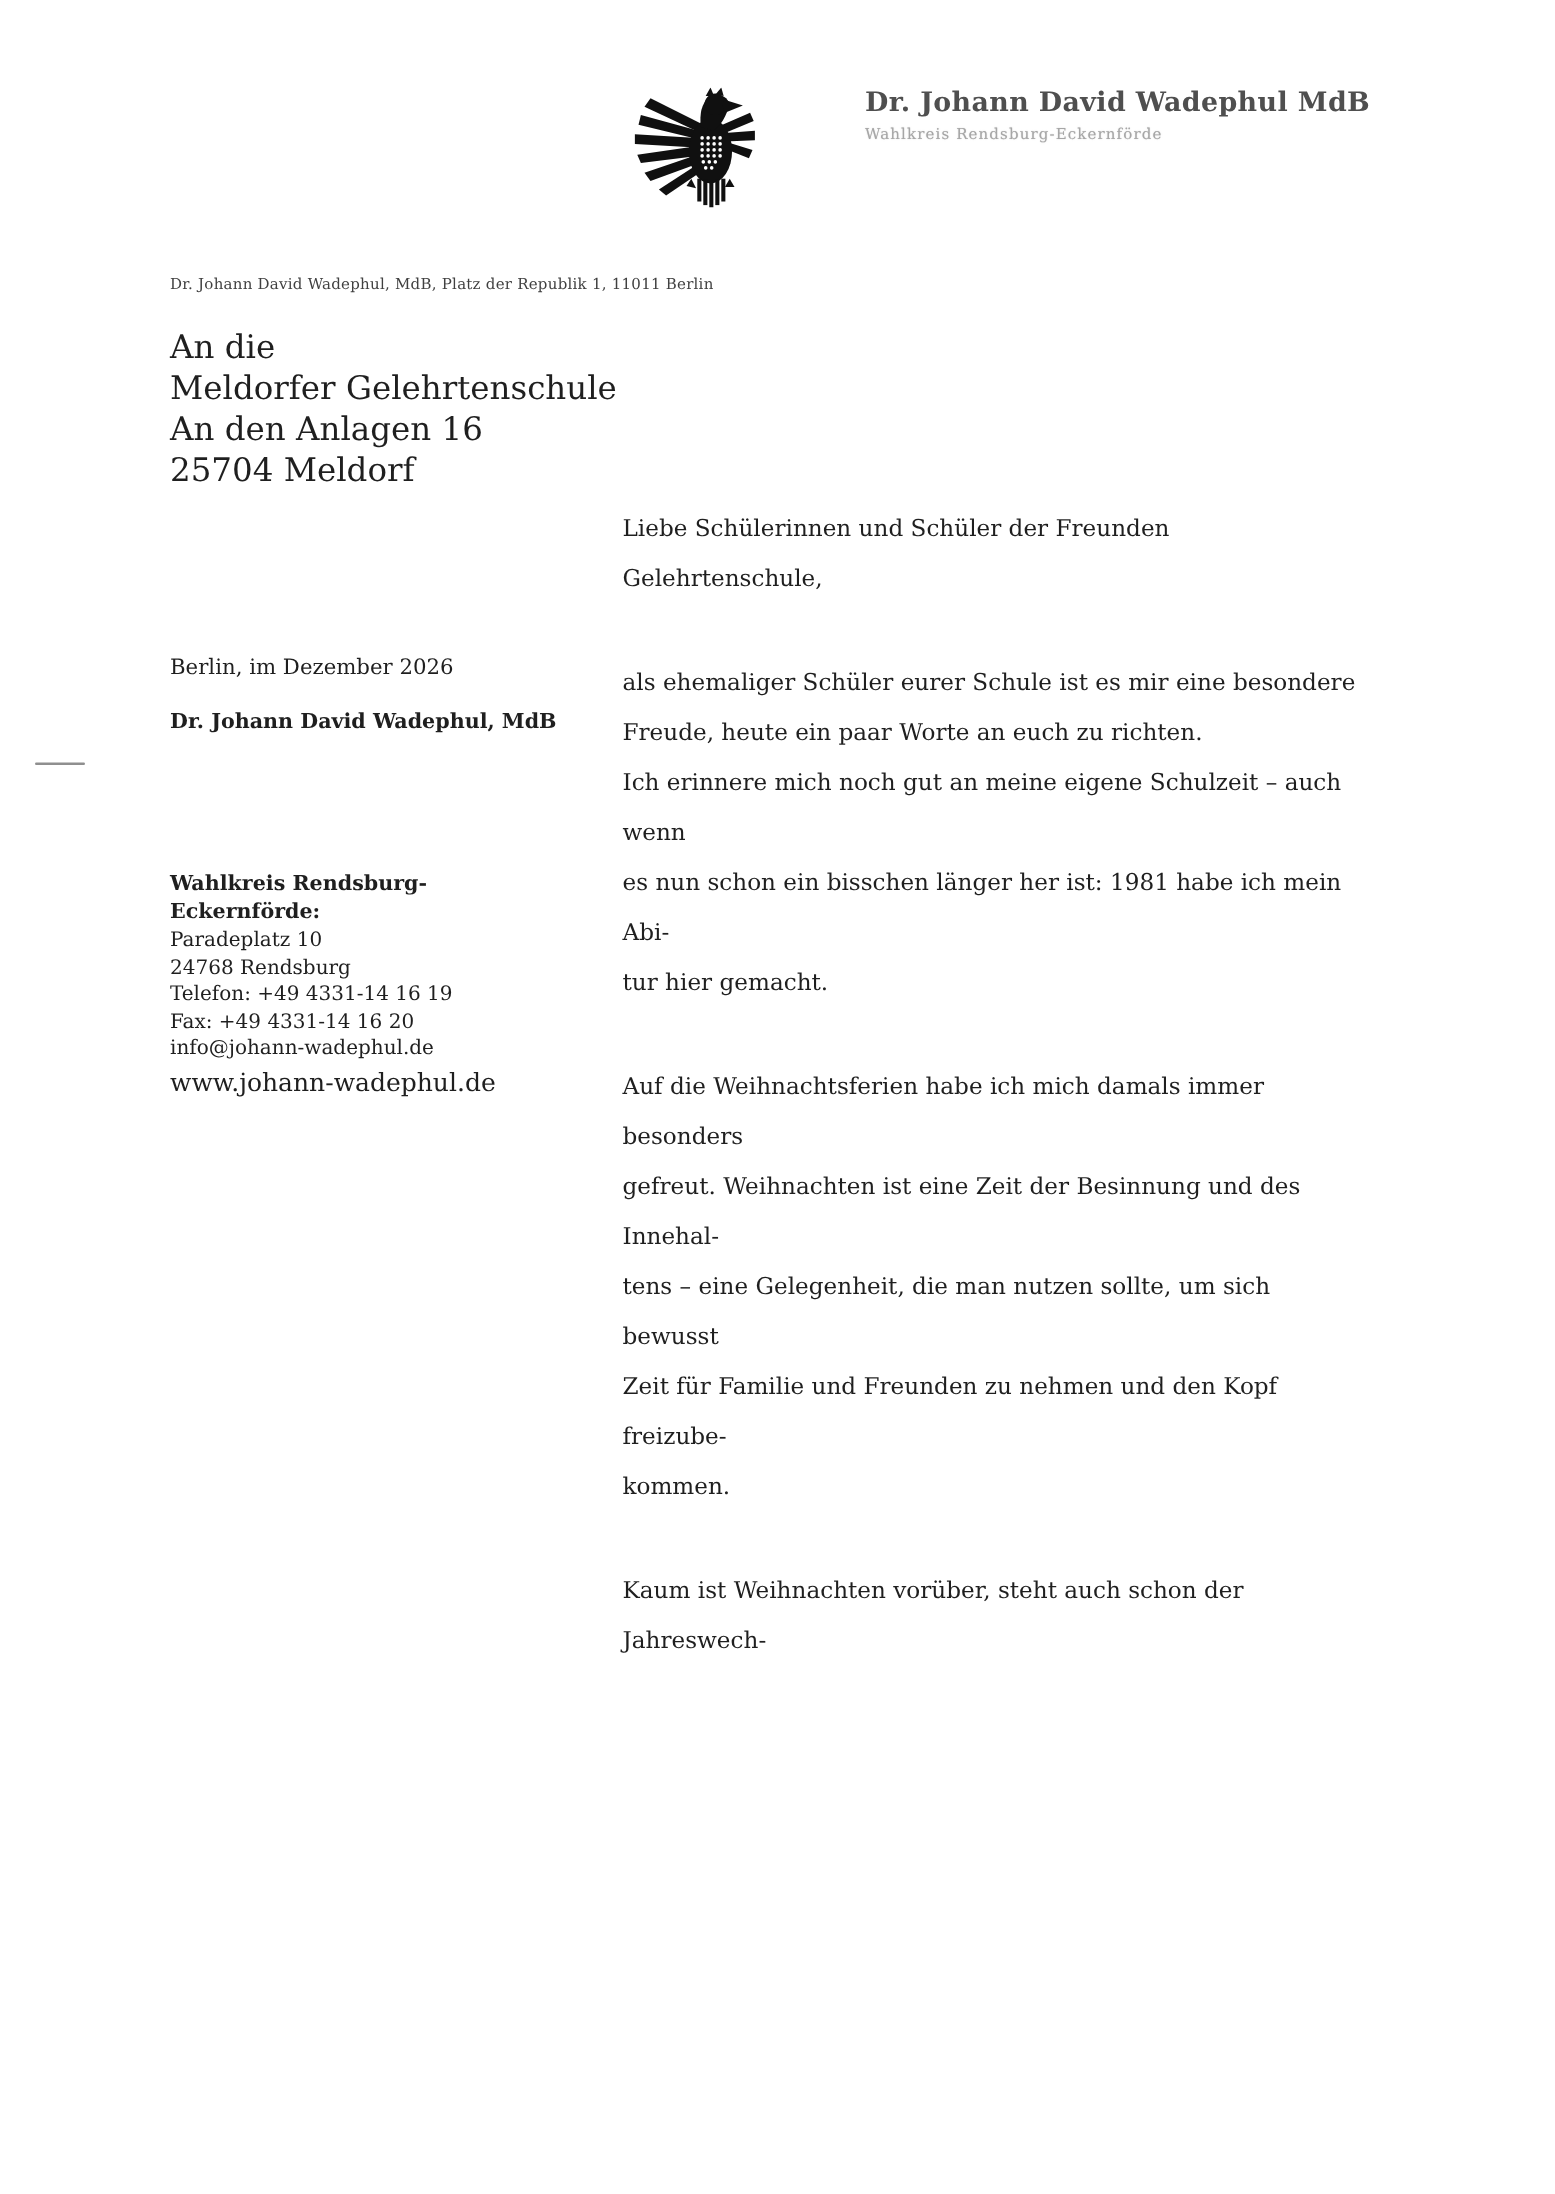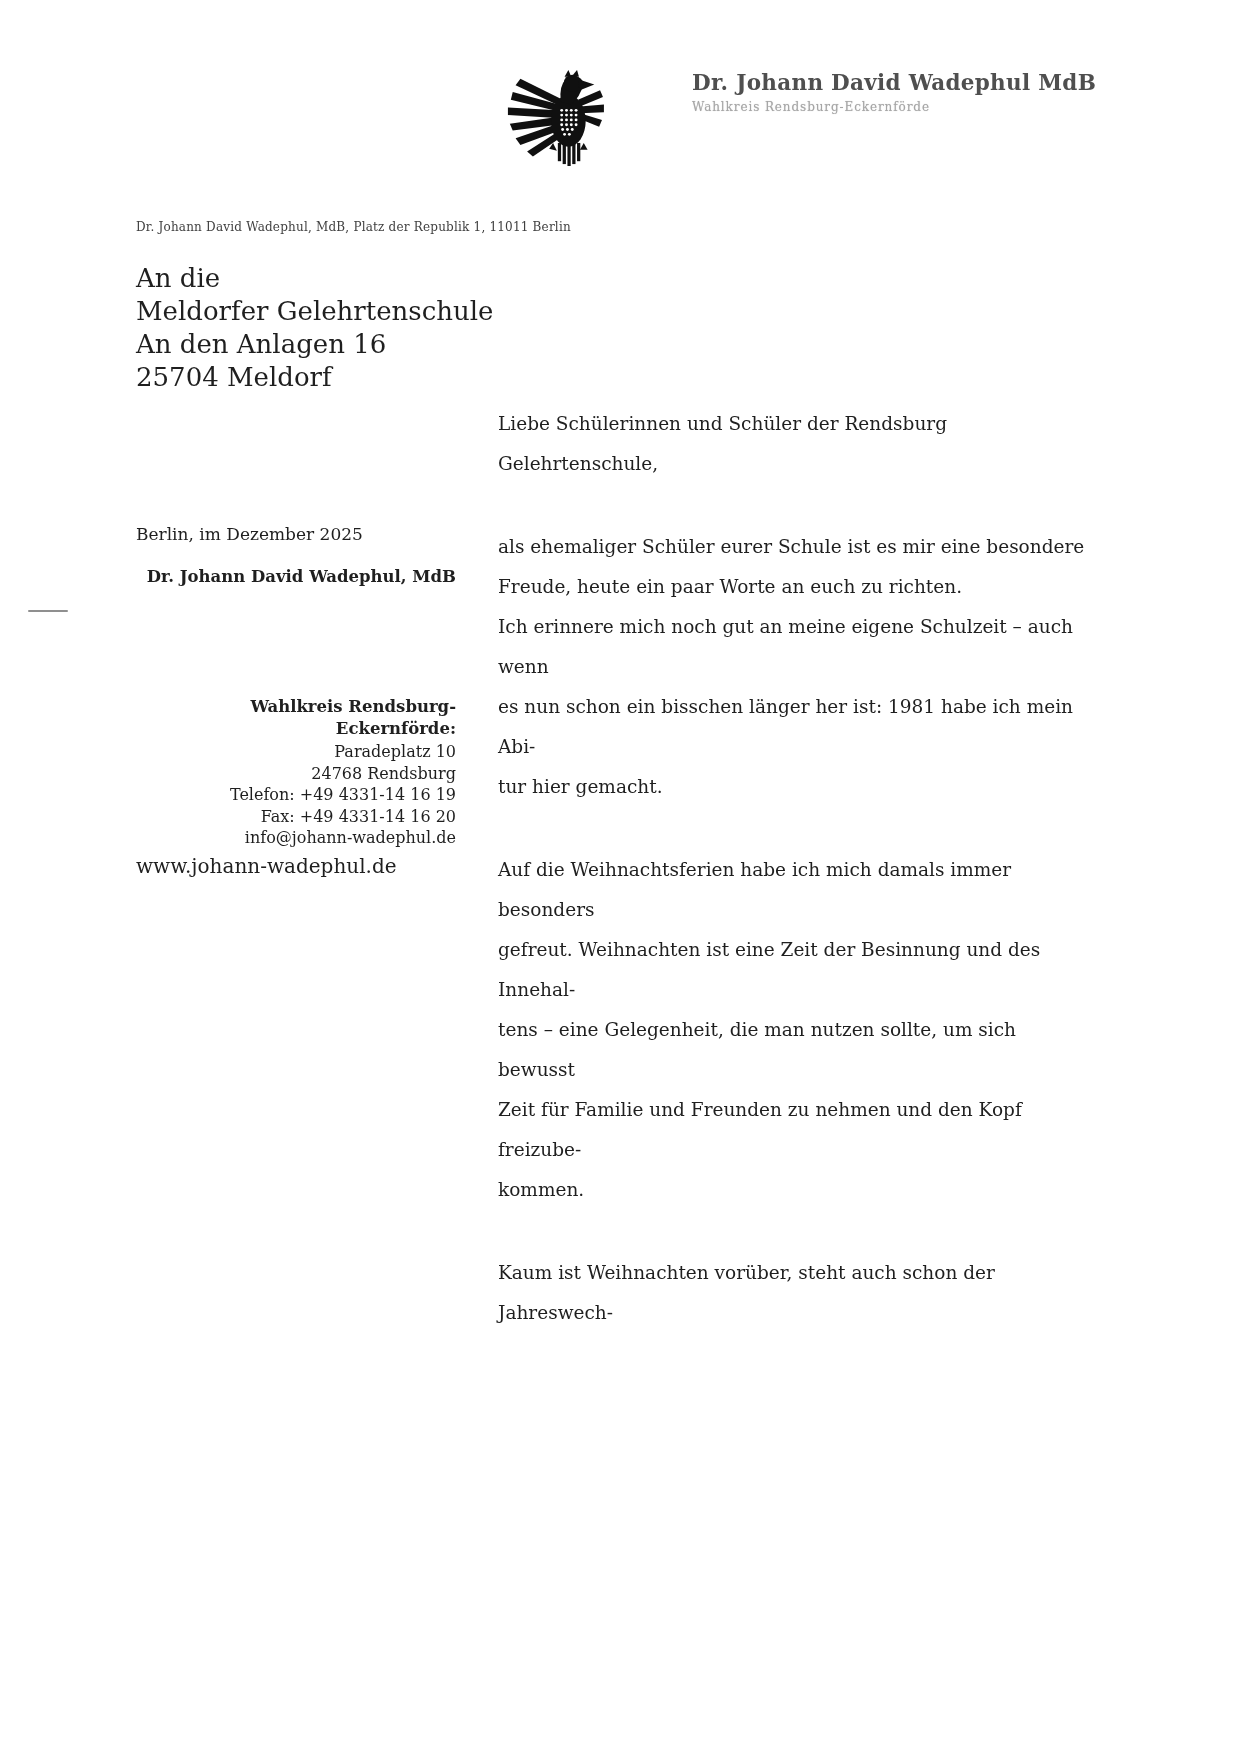--- a/index.html
+++ b/index.html
@@ -41,21 +41,21 @@
 
   .fold-mark{
     left:28px;top:610px;width:40px;height:2px;
     background:var(--fold-gray);
     border-radius:1px;
     filter:blur(.4px);
   }
 
   
   .date-line{left:136px;top:524px;font-size:17px;}
-  .office{left:136px;width:320px;font-size:16px;line-height:21.5px;text-align:right;}
+  .office{left:136px;width:320px;font-size:16px;line-height:21.5px;}
   .office .office-title{font-weight:bold;font-size:16.5px;margin:0 0 2px 0;}
   .office-berlin{top:566px;}
   .office-district{top:696px;}
   .website{left:136px;top:854px;font-size:20px;}
 
   
   .letter-body{
     left:498px;top:404px;width:600px;
     font-size:18.5px;line-height:40px;
   }
@@ -131,39 +131,39 @@
   <div class="abs hdr-sub">Wahlkreis Rendsburg-Eckernförde</div>
 
   <div class="abs sender">Dr. Johann David Wadephul, MdB, Platz der Republik 1, 11011 Berlin</div>
   <div class="abs recipient pre">An die
 Meldorfer Gelehrtenschule
 An den Anlagen 16
 25704 Meldorf</div>
 
   <div class="abs fold-mark"></div>
 
-  <div class="abs date-line">Berlin, im Dezember 2025</div>
+  <div class="abs date-line">Berlin, im Dezember 2026</div>
 
   <div class="abs office office-berlin">
     <div class="office-title">Dr. Johann David Wadephul, MdB</div>
   </div>
 
   <div class="abs office office-district">
     <div class="office-title">Wahlkreis Rendsburg-Eckernförde:</div>
     <div class="pre">Paradeplatz 10
 24768 Rendsburg
 Telefon: +49 4331-14 16 19
 Fax: +49 4331-14 16 20
 info@johann-wadephul.de</div>
   </div>
 
   <div class="abs website">www.johann-wadephul.de</div>
 
   <div class="abs letter-body">
-    <p class="pre">Liebe Schülerinnen und Schüler der Rendsburg Gelehrtenschule,</p>
+    <p class="pre">Liebe Schülerinnen und Schüler der Freunden Gelehrtenschule,</p>
     <p class="pre">als ehemaliger Schüler eurer Schule ist es mir eine besondere
 Freude, heute ein paar Worte an euch zu richten.
 Ich erinnere mich noch gut an meine eigene Schulzeit – auch wenn
 es nun schon ein bisschen länger her ist: 1981 habe ich mein Abi-
 tur hier gemacht.</p>
     <p class="pre">Auf die Weihnachtsferien habe ich mich damals immer besonders
 gefreut. Weihnachten ist eine Zeit der Besinnung und des Innehal-
 tens – eine Gelegenheit, die man nutzen sollte, um sich bewusst
 Zeit für Familie und Freunden zu nehmen und den Kopf freizube-
 kommen.</p>

